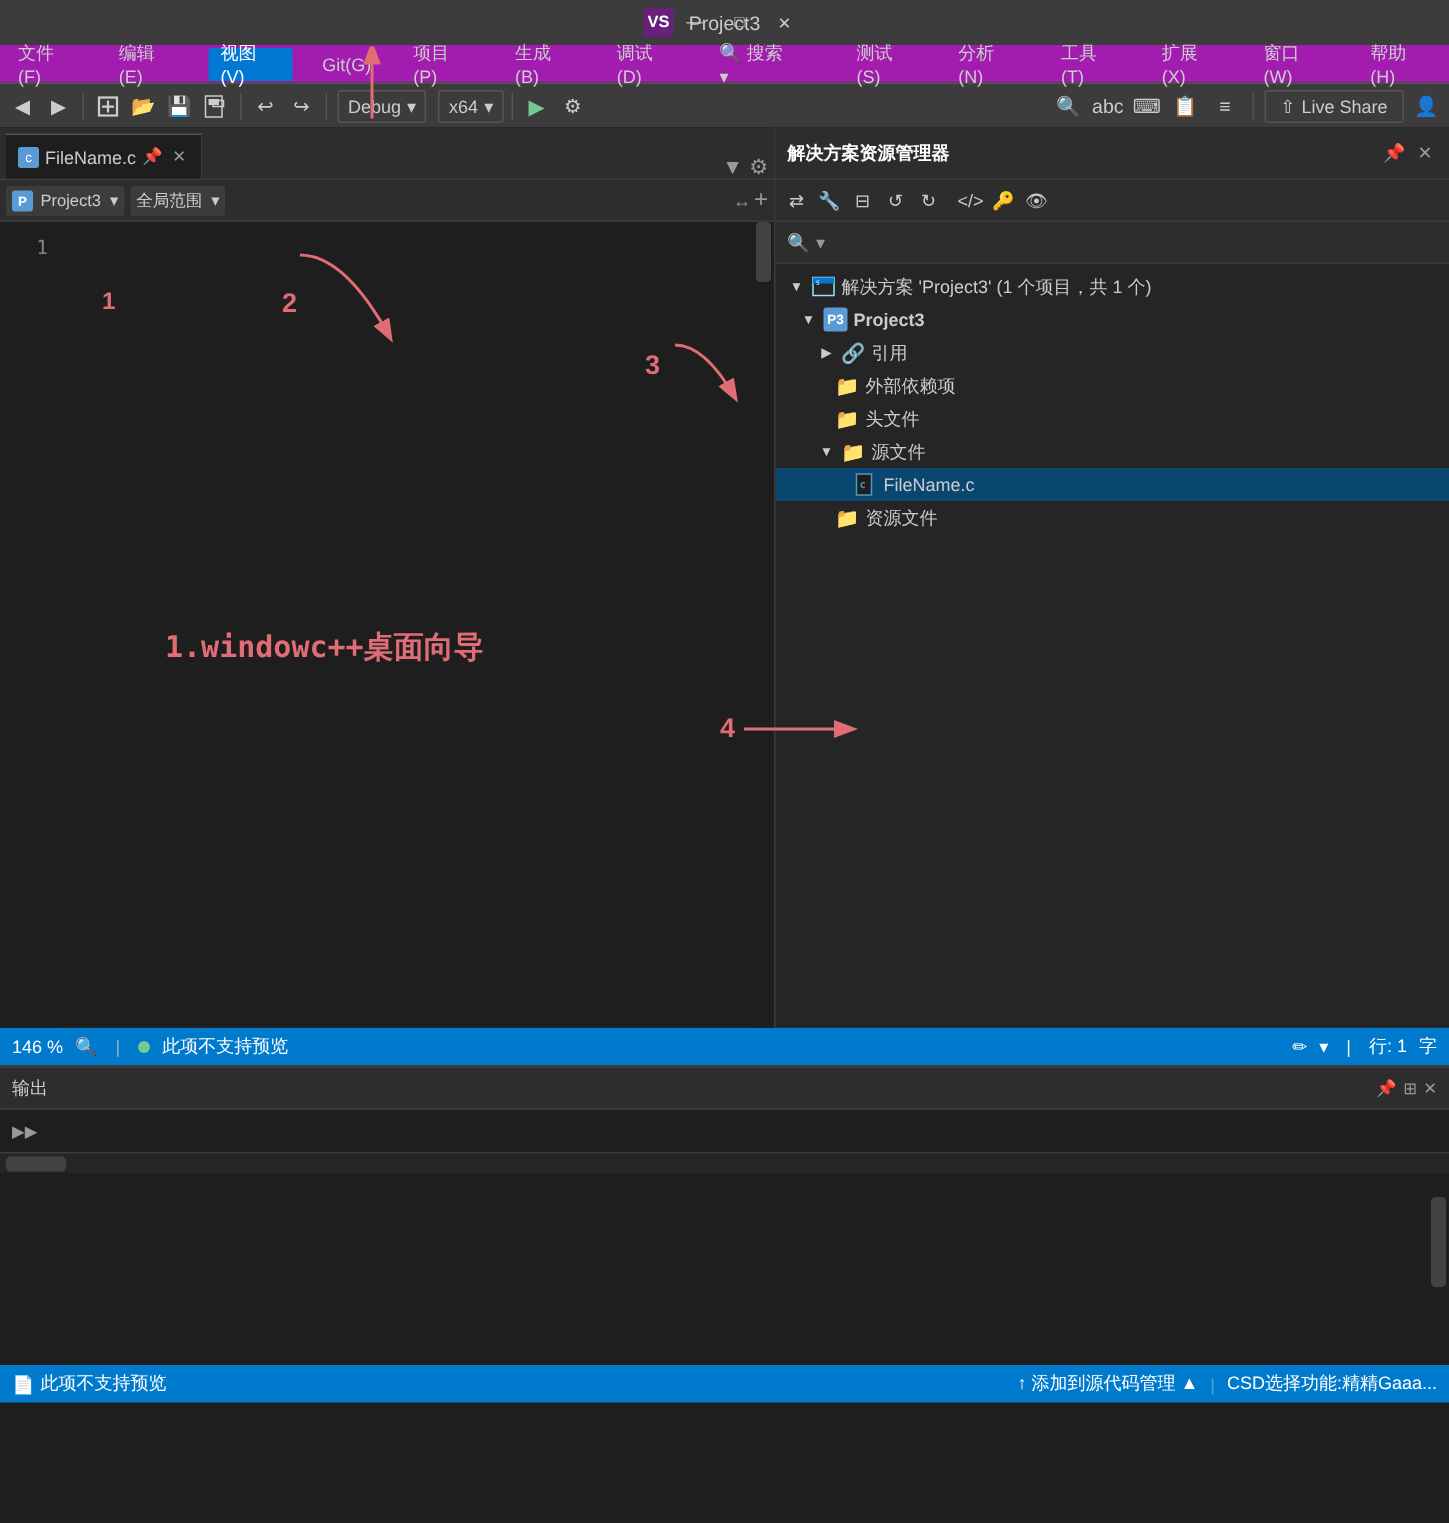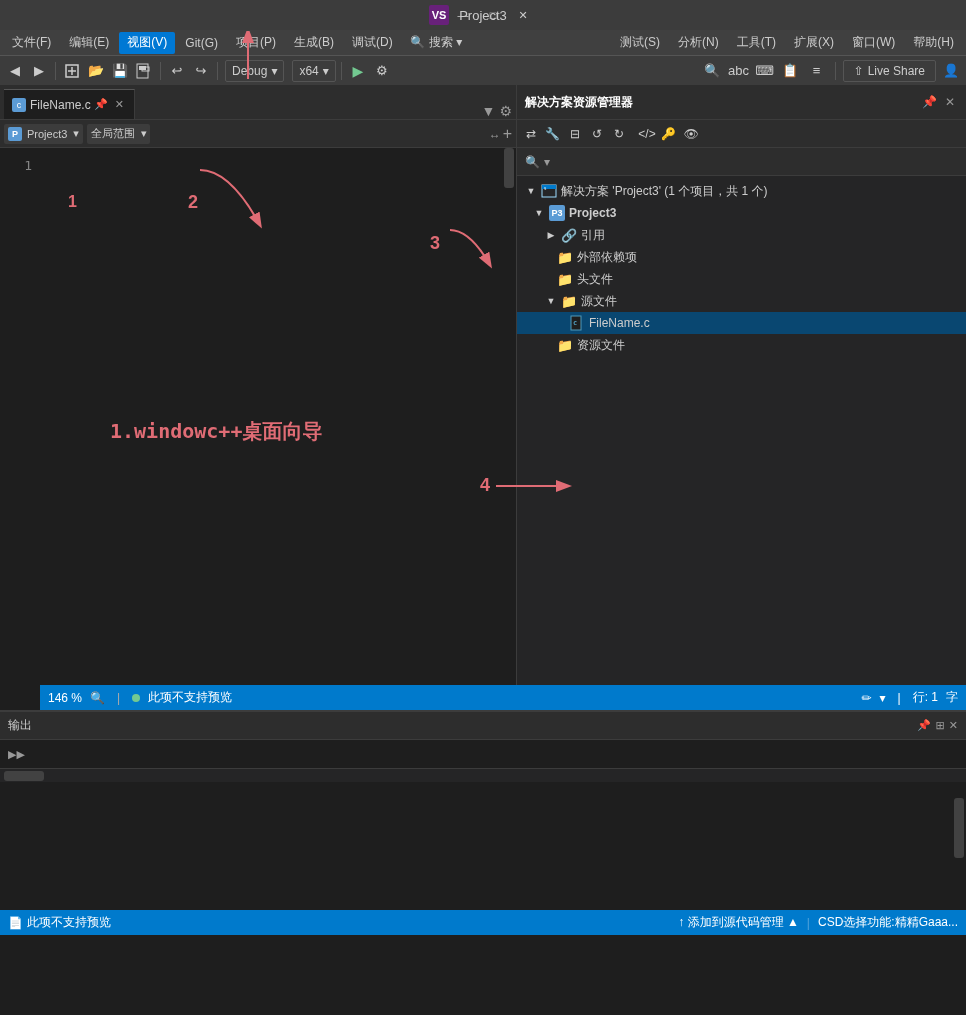--- a/index.html
+++ b/index.html
@@ -59,25 +59,25 @@
       align-items: center;
       justify-content: center;
       color: #cccccc;
       font-size: 11px;
       cursor: pointer;
     }
 
     
     .menu-bar {
       height: 25px;
-      background: #404040;
+      background: #a21caf;
       display: flex;
       align-items: center;
       padding: 0 4px;
-      gap: 2px;
+      gap: 12px;
     }
     .menu-item {
       padding: 2px 8px;
       cursor: pointer;
       font-size: 12px;
       color: #cccccc;
       height: 22px;
       display: flex;
       align-items: center;
       border-radius: 2px;
@@ -403,21 +403,20 @@
     
     .status-bar {
       height: 25px;
       background: #007acc;
       display: flex;
       align-items: center;
       padding: 0 8px;
       gap: 8px;
       font-size: 12px;
       color: white;
-      margin-left: 40px;
     }
     .status-left { display: flex; align-items: center; gap: 8px; flex: 1; }
     .status-right { display: flex; align-items: center; gap: 8px; }
     .status-dot {
       width: 8px; height: 8px;
       background: #73c991;
       border-radius: 50%;
     }
 
     

